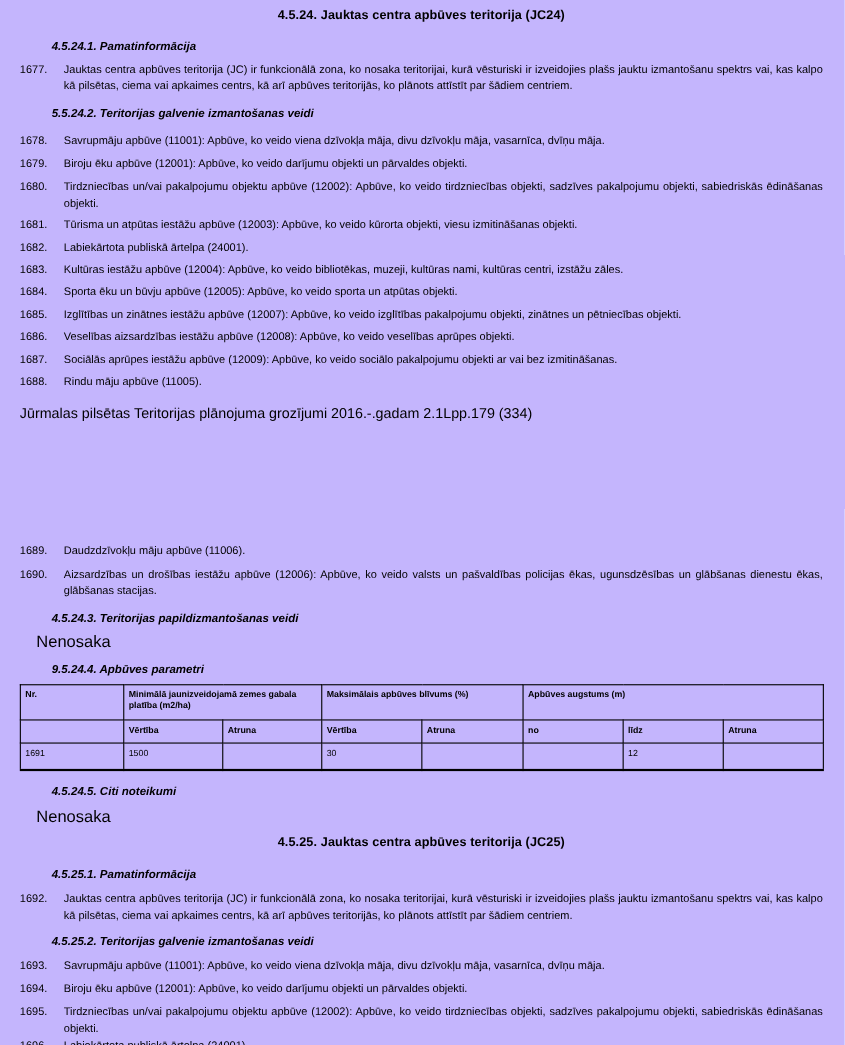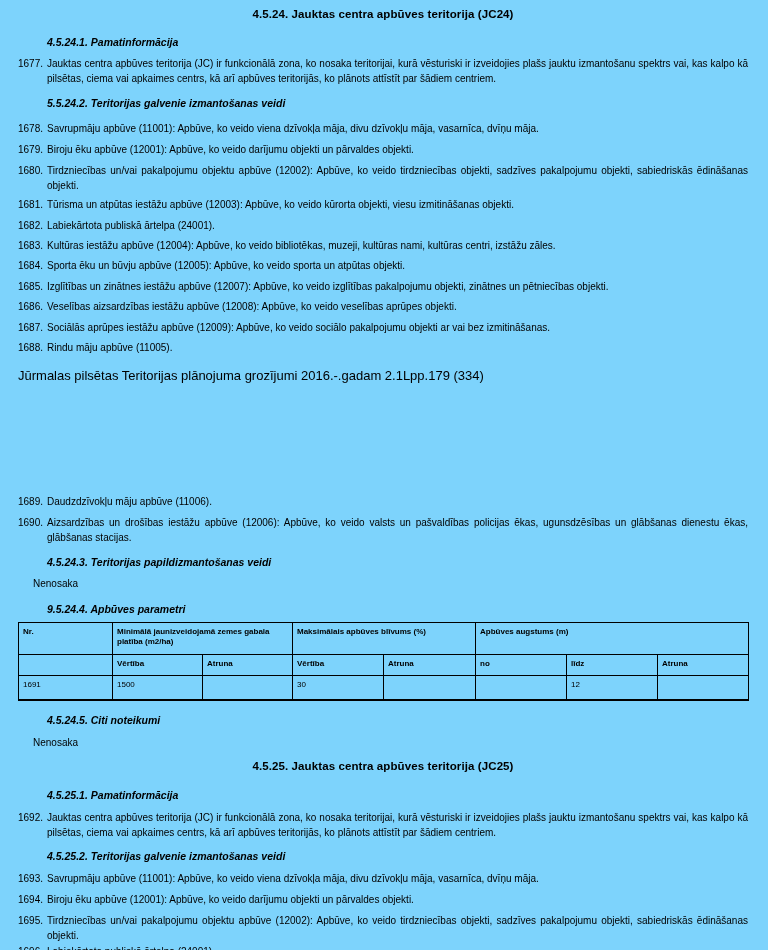--- a/index.html
+++ b/index.html
@@ -1,25 +1,25 @@
 <!DOCTYPE html>
 <html><head>
 <meta charset="utf-8">
 <style>
   * { margin:0; padding:0; box-sizing:border-box; }
   html,body { background:#ffffff; }
   body { font-family:"Liberation Sans","DejaVu Sans",sans-serif; color:#000; }
-  .page { position:relative; width:768px; height:950px; overflow:hidden; background:#7dd3fc; }
+  .page { position:relative; width:768px; height:950px; overflow:hidden; background:#c4b5fd; }
   .block { position:absolute; left:18px; width:730px; }
   .section-title { font-size:11.5px; font-weight:bold; text-align:center; letter-spacing:0.1px; }
   .subheading { font-size:10.5px; font-weight:bold; font-style:italic; padding-left:29px; }
   .para { font-size:10px; line-height:15px; }
   .para .num { position:absolute; left:0; top:0; white-space:nowrap; }
-  .para .ptext { margin-left:29px; text-align:justify; }
-  .plain { font-size:10px; line-height:14px;padding-left:15px; }
+  .para .ptext { margin-left:40px; text-align:justify; }
+  .plain { font-size:15px; line-height:14px;padding-left:15px; }
   .footer { display:flex; justify-content:flex-start; font-size:13px; line-height:10px; }
   table.params { border-collapse:collapse; width:730px; table-layout:fixed; border:1px solid #000; border-bottom:2px solid #000; }
   table.params td { border:1px solid #000; font-size:8px; line-height:10px; padding:4px 4px 2px 4px; vertical-align:top; overflow:hidden; }
   table.params td.th { font-weight:bold;margin-left:29px; }
 </style>
 </head>
 <body>
 
 <div class="page">
 

